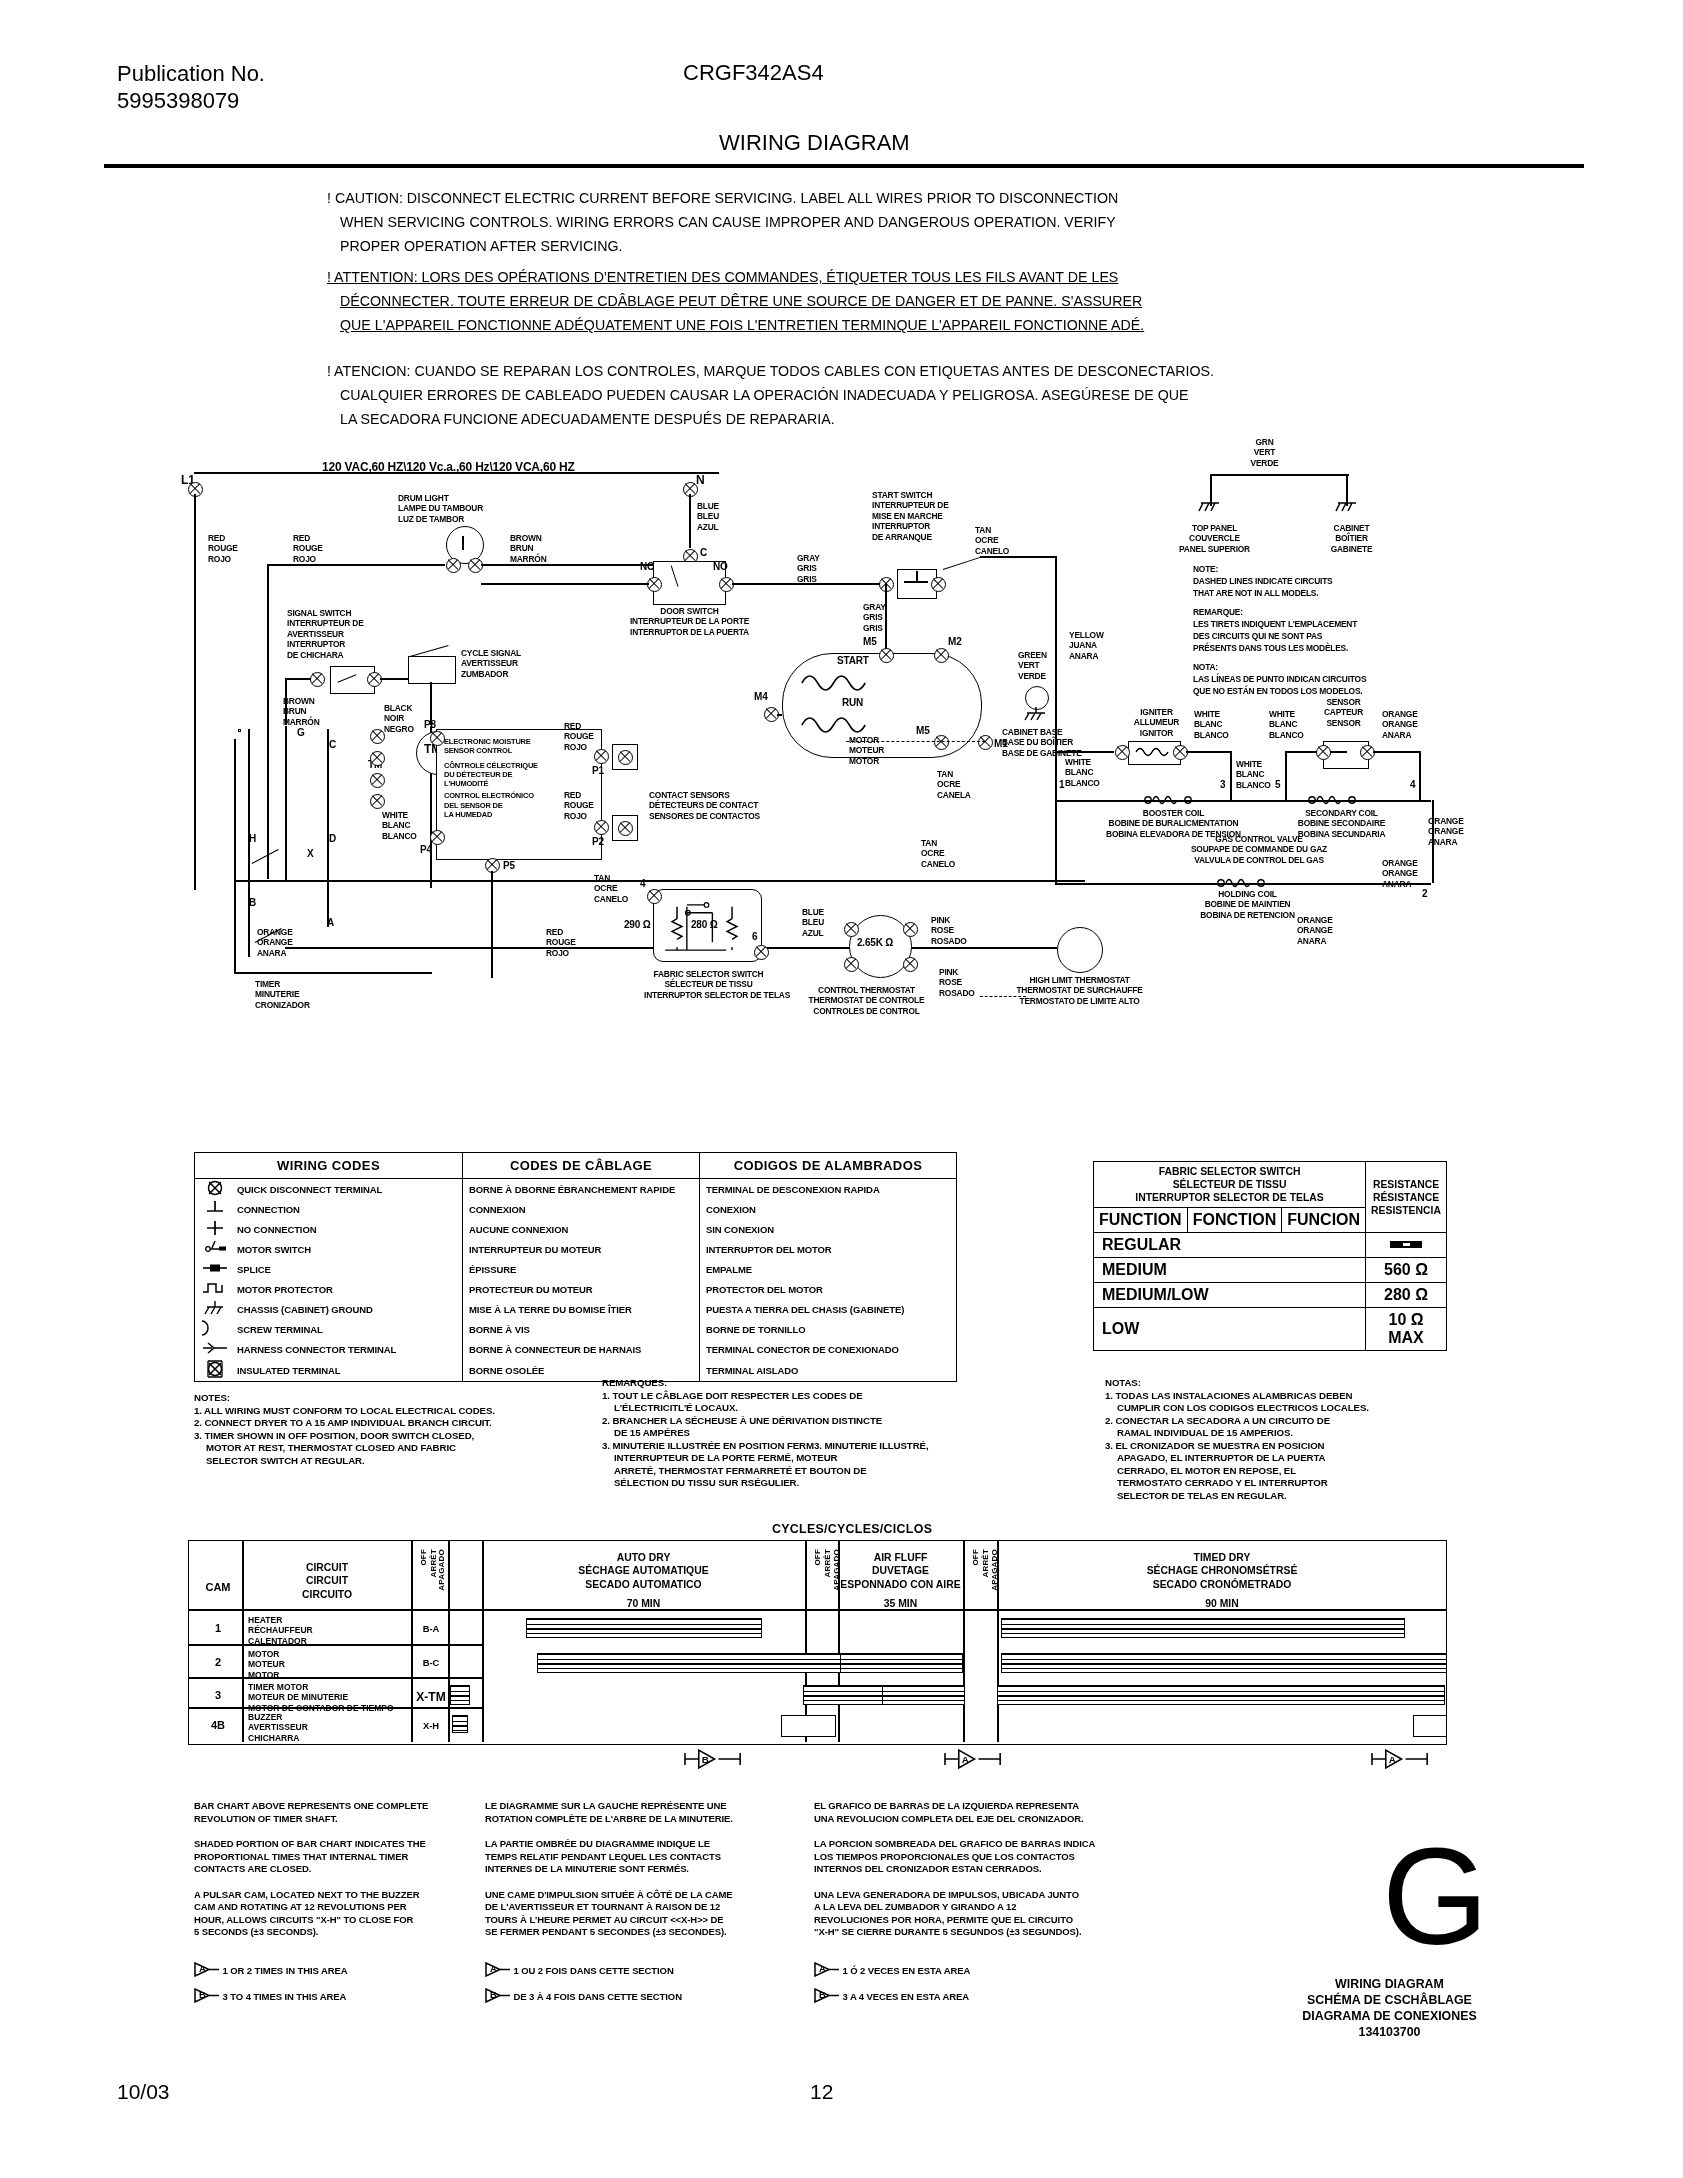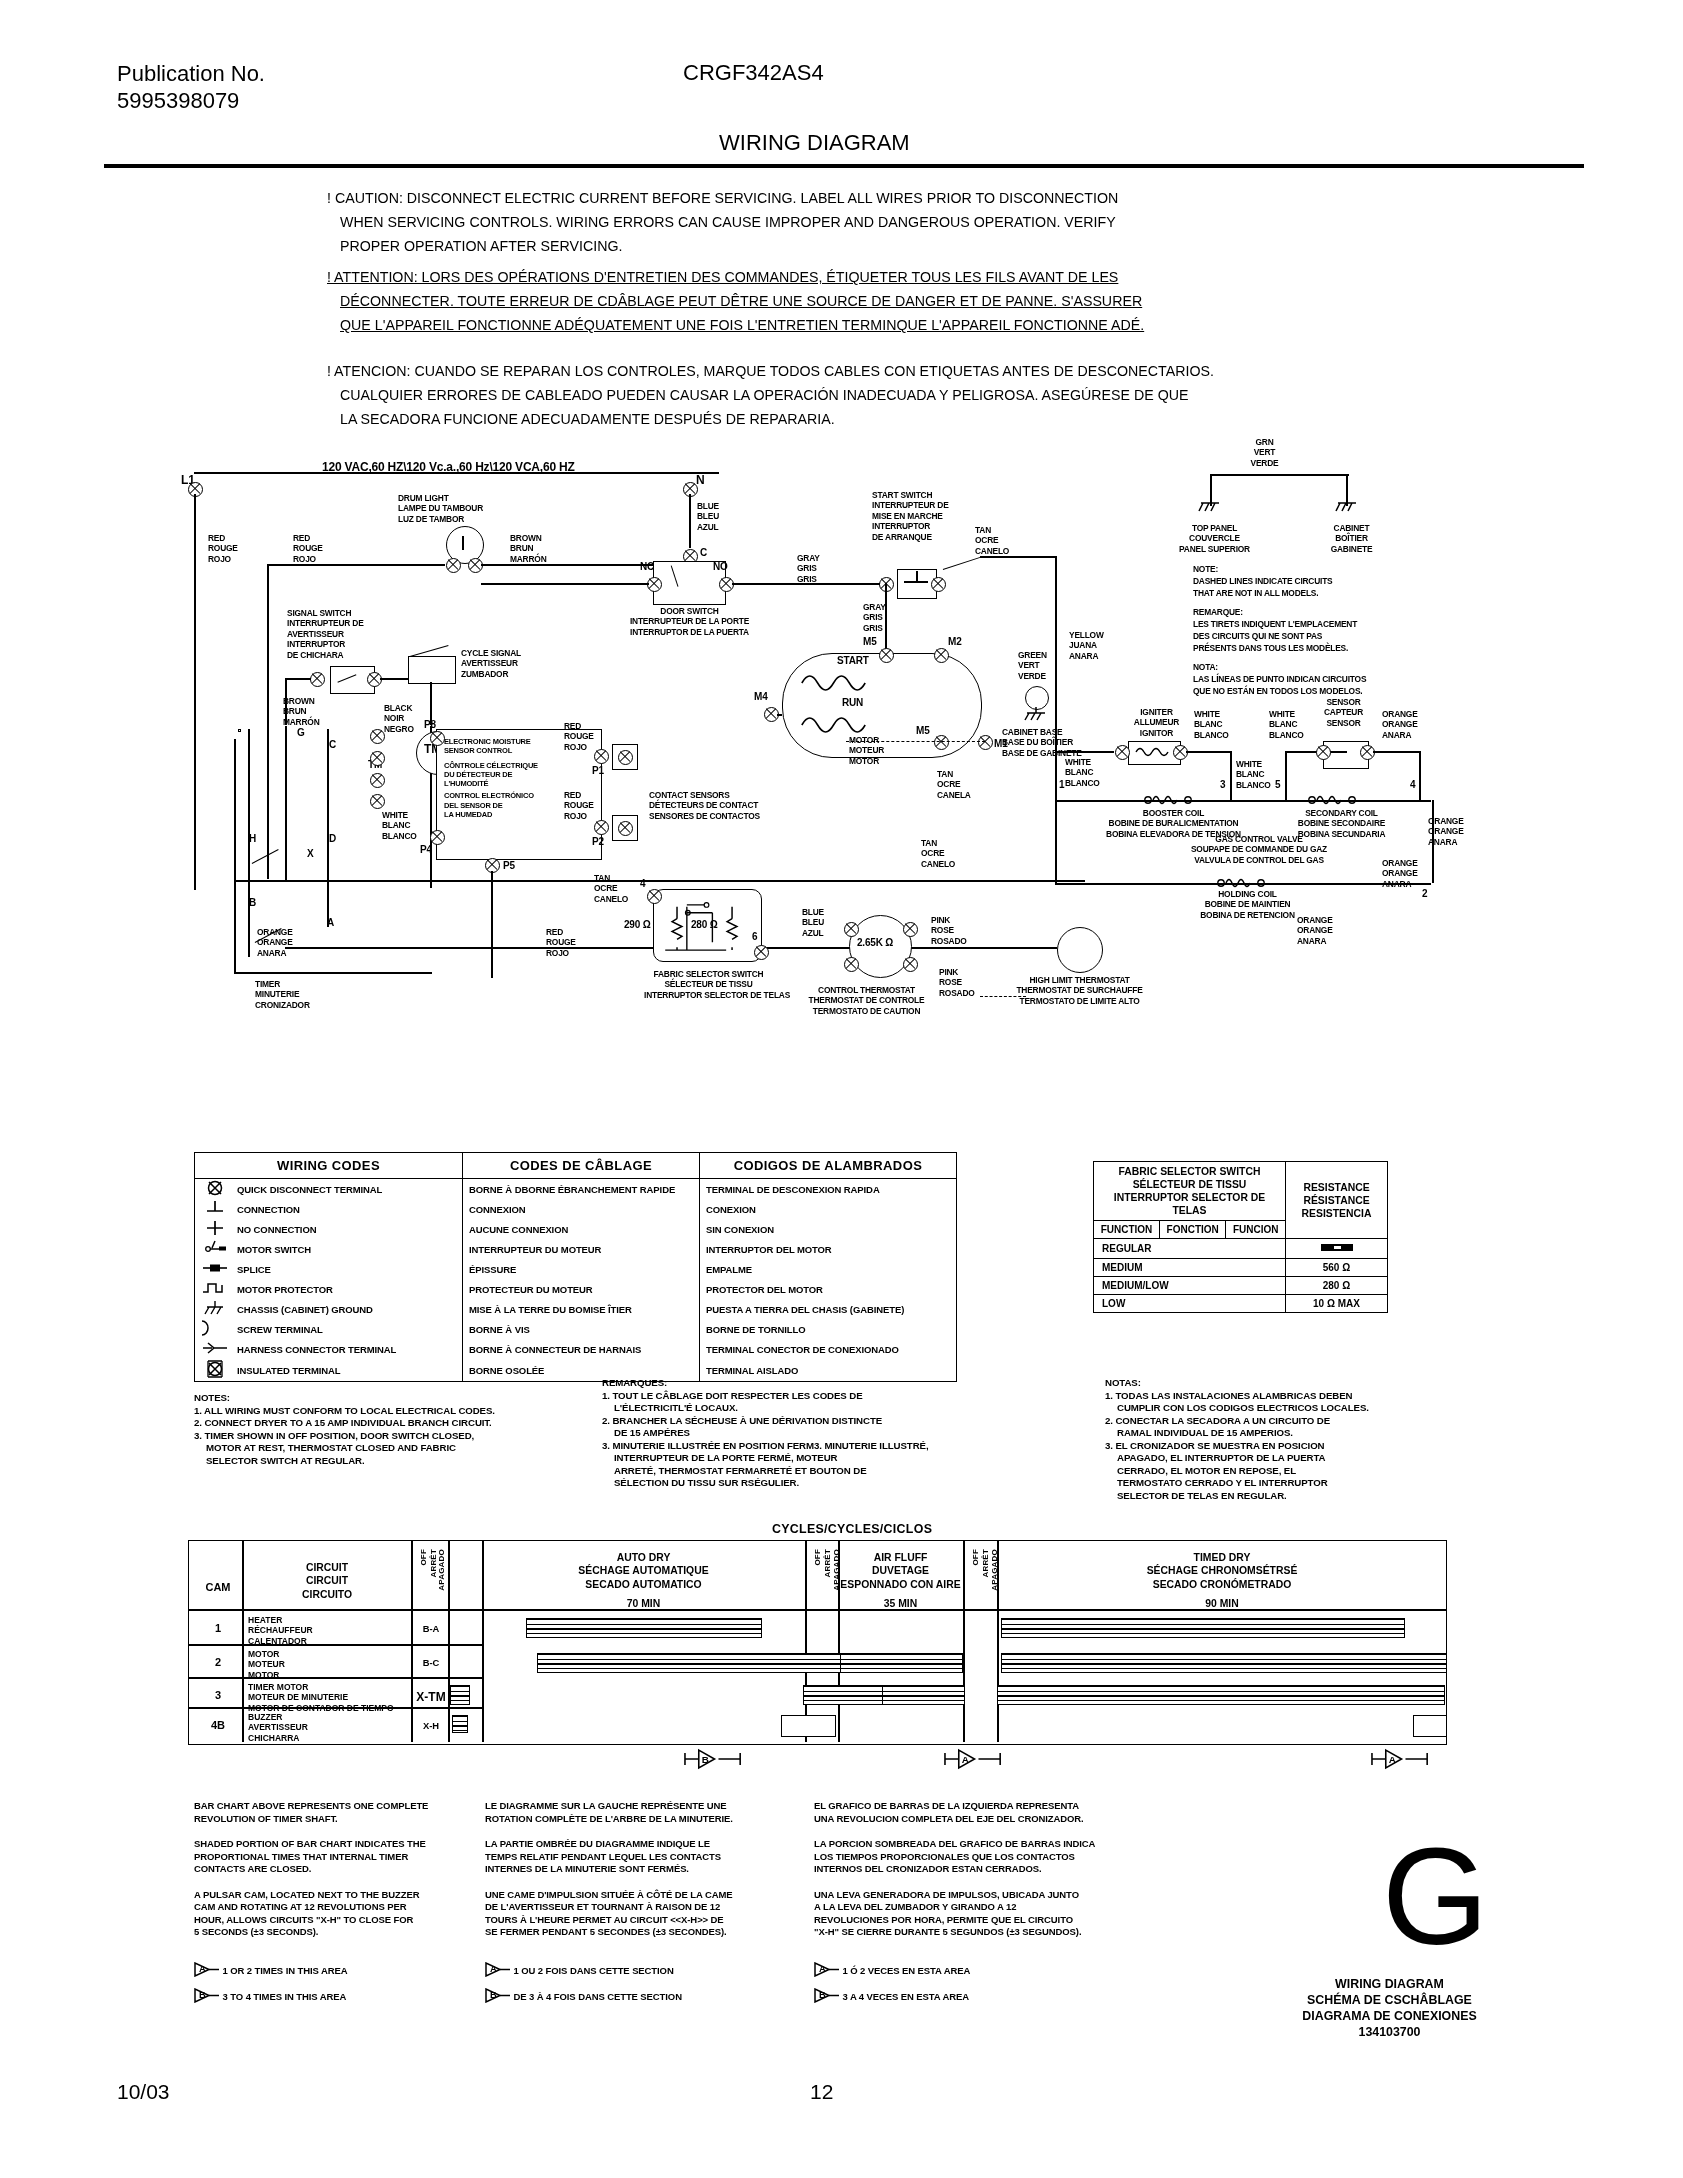--- a/index.html
+++ b/index.html
@@ -45,21 +45,21 @@
   table{border-collapse:collapse;}
   #wiring-codes{position:absolute;left:194px;top:1146px;border:1.8px solid #000;}
   #wiring-codes th{border:1.6px solid #000;font-size:13px;font-weight:bold;padding:5px 4px;letter-spacing:0.4px;}
   #wiring-codes td{border-left:1.6px solid #000;border-right:1.6px solid #000;font-size:9.5px;font-weight:bold;
                    padding:3.2px 6px;letter-spacing:-0.1px;white-space:nowrap;}
   #wiring-codes td.sym{width:40px;text-align:center;border-right:none;padding:0;}
   #wiring-codes td.en{border-left:none;padding-left:2px;}
   #wiring-codes tr:last-child td{border-bottom:1.8px solid #000;}
 
   #fabric-table{position:absolute;left:1093px;top:1155px;border:1.8px solid #000;width:295px;}
-  #fabric-table td,#fabric-table th{border:1.5px solid #000;font-size:10px;font-weight:bold;padding:3px 5px;text-align:center;}
+  #fabric-table td,#fabric-table th{border:1.5px solid #000;font-size:16px;font-weight:bold;padding:3px 5px;text-align:center;}
   #fabric-table td.fn{text-align:left;padding-left:8px;}
   #fabric-table .hdr{font-size:10.4px;line-height:13px;}
 
   
   .notes{position:absolute;font-size:9.7px;line-height:12.5px;font-weight:bold;letter-spacing:-0.1px;}
   .notes .hang{padding-left:12px;}
 
   
   #cycles-title{position:absolute;left:772px;top:1516px;font-size:12.4px;font-weight:bold;letter-spacing:0.3px;}
   #cycles{position:absolute;left:188px;top:1534px;width:1257px;height:203px;border:1.7px solid #000;}
@@ -589,21 +589,21 @@
     </div>
     <div class="circ" style="left:849px;top:473px;width:61px;height:61px;"></div>
     <div class="lbl md" style="left:857px;top:495px;">2.65K Ω</div>
     <div class="qd" style="left:844px;top:480px;"></div>
     <div class="qd" style="left:903px;top:480px;"></div>
     <div class="qd" style="left:844px;top:515px;"></div>
     <div class="qd" style="left:903px;top:515px;"></div>
     <div class="lbl" style="left:792px;top:543px;text-align:center;width:149px;">
       <div>CONTROL THERMOSTAT</div>
       <div>THERMOSTAT DE CONTROLE</div>
-      <div>TERMOSTATO DE CAUTION</div>
+      <div>CONTROLES DE CONTROL</div>
     </div>
     <div class="lbl" style="left:931px;top:473px;">
       <div>PINK</div>
       <div>ROSE</div>
       <div>ROSADO</div>
     </div>
     <div class="lbl" style="left:939px;top:525px;">
       <div>PINK</div>
       <div>ROSE</div>
       <div>ROSADO</div>

